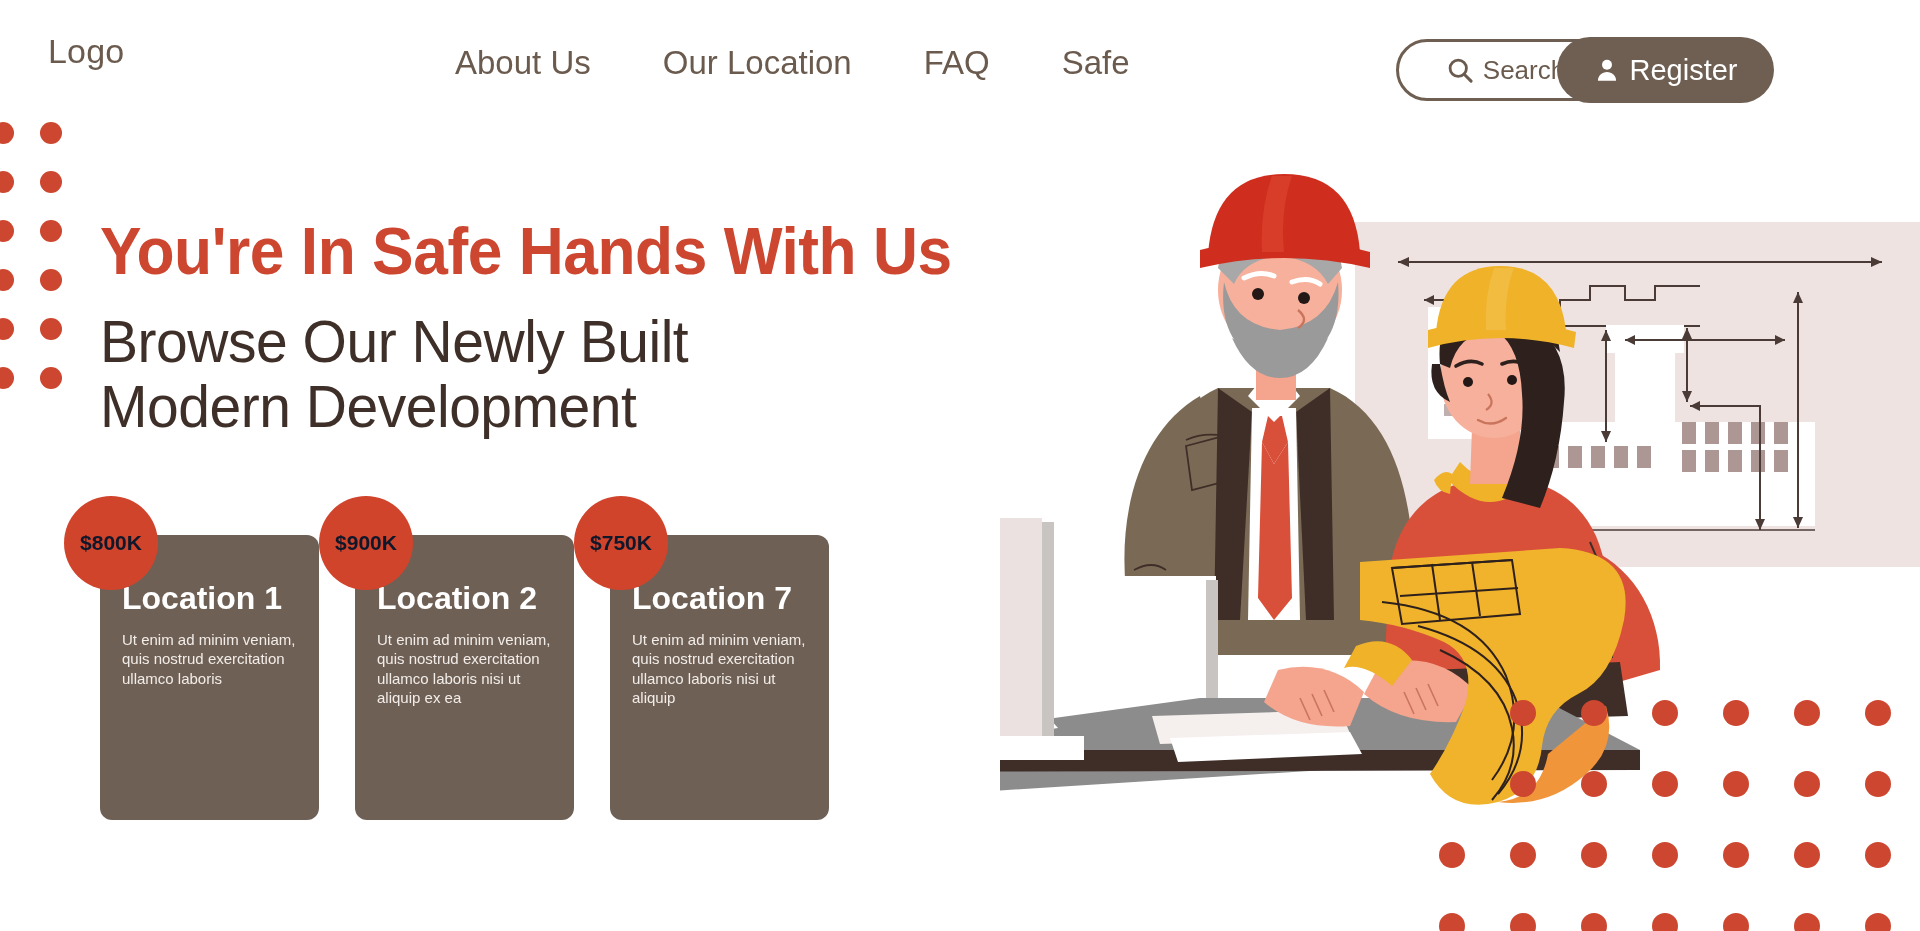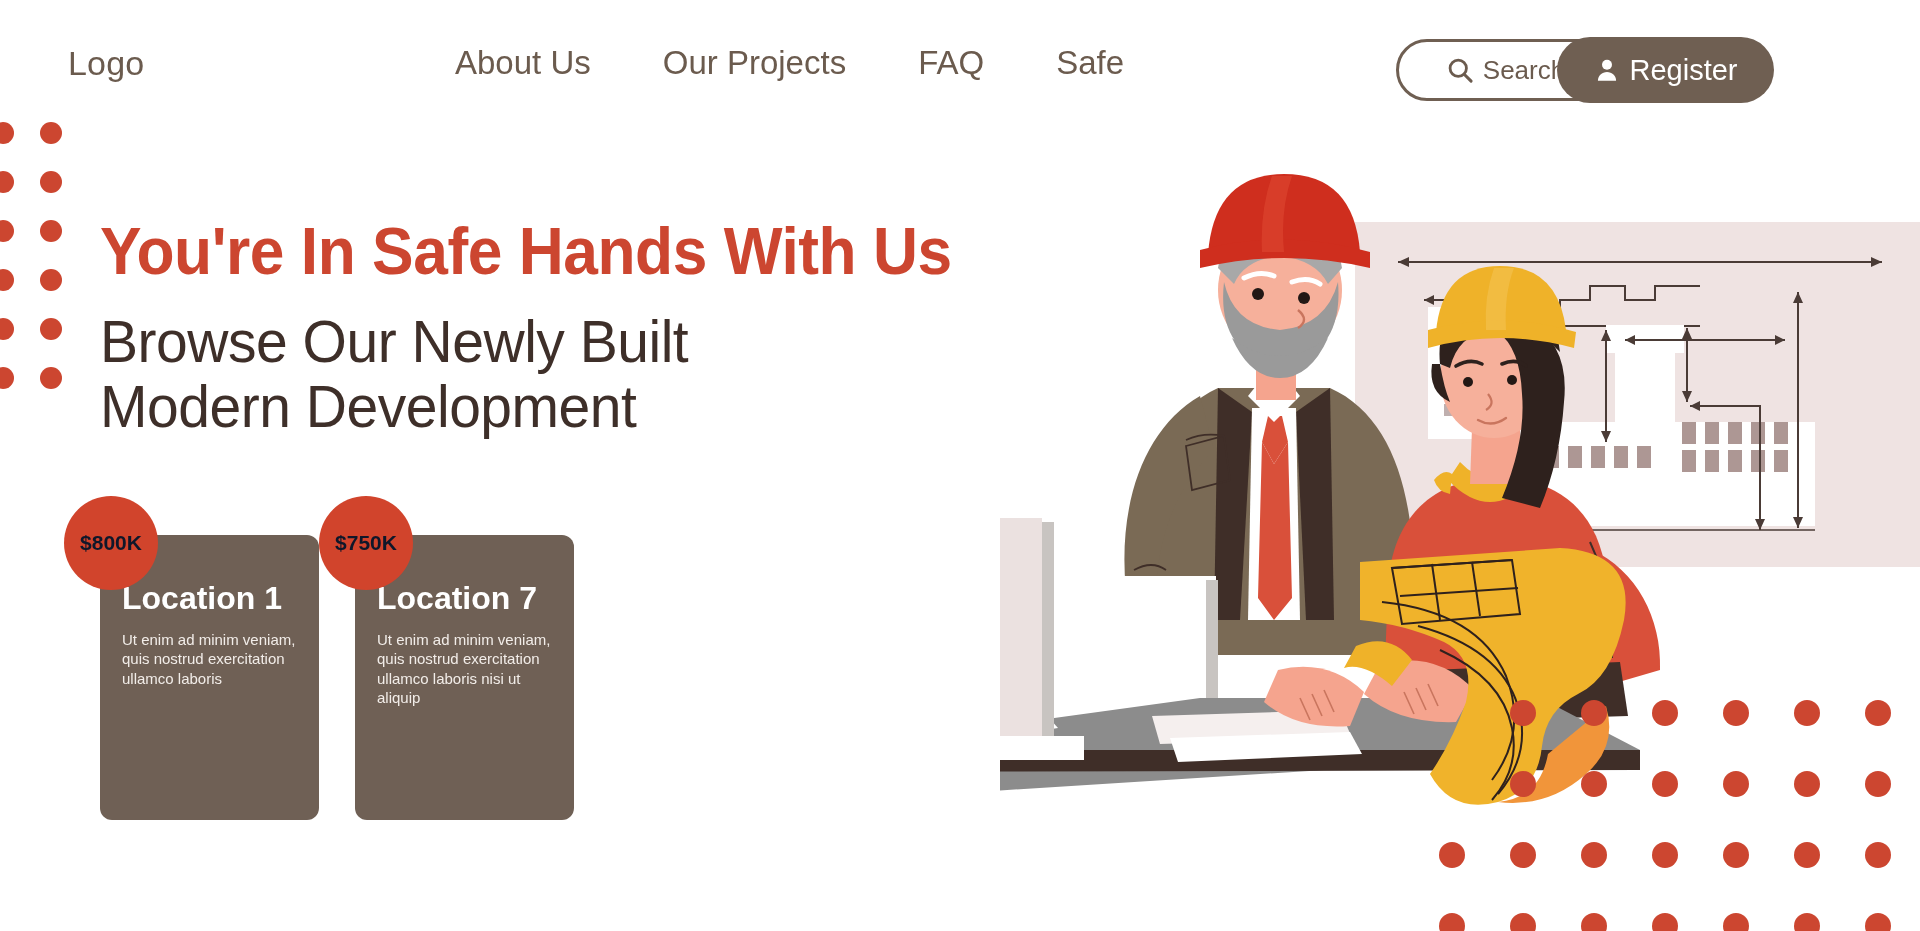--- a/index.html
+++ b/index.html
@@ -10,24 +10,23 @@
     position:relative;
   }
   .page { position:relative; width:1920px; height:931px; overflow:hidden; }
 
   
   .header {
     position:absolute; top:0; left:0; width:1920px; height:120px;
     display:flex; align-items:center;
   }
   .logo {
-    position:absolute; left:48px; top:44px;
+    position:absolute; left:48px; top:32px;
     font-size:34px; color:#6B5B4E; letter-spacing:.2px;
     font-family:"Liberation Sans", sans-serif;
-    margin-left:20px;
   }
   .nav {
     position:absolute; left:455px; top:44px;
     display:flex; align-items:center; gap:12px;
   }
   .nav a {
     font-size:33px; color:#6B5B4E; text-decoration:none;
     white-space:nowrap; padding:0 0; margin-right:60px;
   }
   .nav a:last-child { margin-right:0; }
@@ -120,21 +119,21 @@
 <body>
 
 <div class="page">
 
   <div class="header">
 
     <div class="logo">Logo</div>
 
     <nav class="nav">
       <a href="#">About Us</a>
-      <a href="#">Our Projects</a>
+      <a href="#">Our Location</a>
       <a href="#">FAQ</a>
       <a href="#">Safe</a>
     </nav>
 
     <div class="search-btn">
       <svg class="search-ico" viewBox="0 0 24 24" fill="none">
         <circle cx="10.5" cy="10.5" r="7" stroke="#6B5B4E" stroke-width="2.4"></circle>
         <line x1="15.6" y1="15.6" x2="21.5" y2="21.5" stroke="#6B5B4E" stroke-width="2.6" stroke-linecap="round"></line>
       </svg>
       <span class="label">Search</span>
@@ -175,20 +174,27 @@
   <div class="cards">
 
     <div class="card">
       <div class="badge">$800K</div>
       <div class="card-box">
         <div class="card-title">Location 1</div>
         <div class="card-text">Ut enim ad minim veniam, quis nostrud exercitation ullamco laboris</div>
       </div>
     </div>
 
+    <div class="card">
+      <div class="badge">$900K</div>
+      <div class="card-box">
+        <div class="card-title">Location 2</div>
+        <div class="card-text">Ut enim ad minim veniam, quis nostrud exercitation ullamco laboris nisi ut aliquip ex ea</div>
+      </div>
+    </div>
 
     <div class="card">
       <div class="badge">$750K</div>
       <div class="card-box">
         <div class="card-title">Location 7</div>
         <div class="card-text">Ut enim ad minim veniam, quis nostrud exercitation ullamco laboris nisi ut aliquip</div>
       </div>
     </div>
 
   </div>

